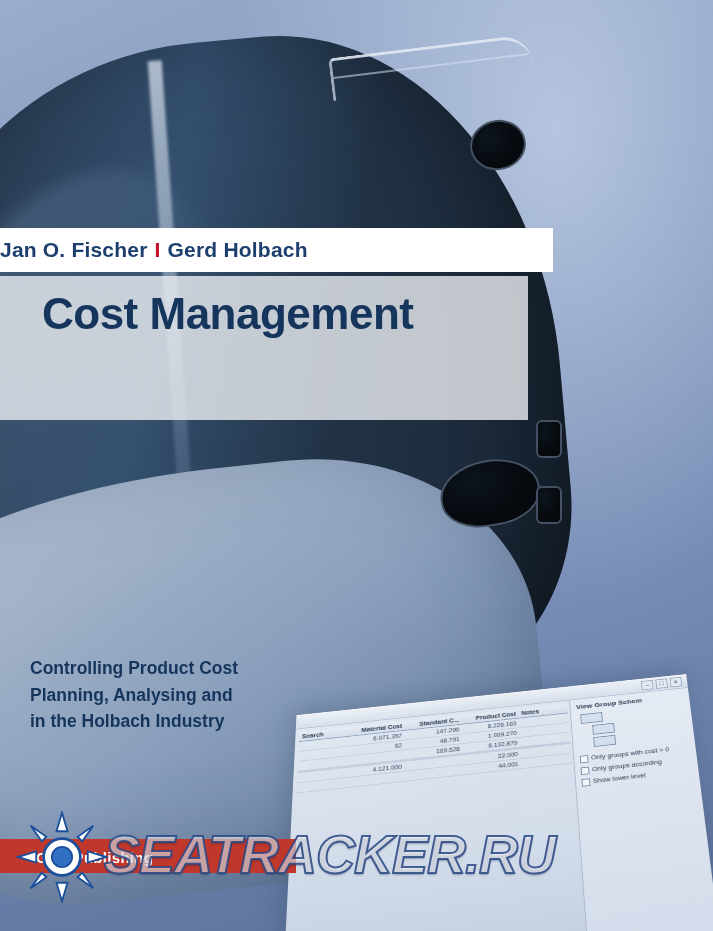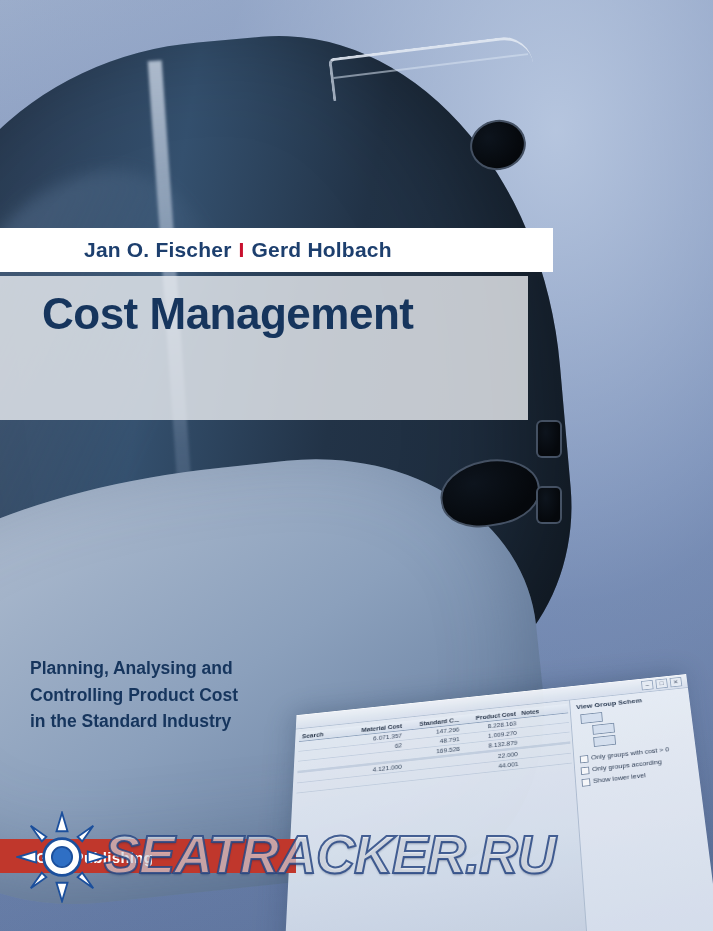--- a/index.html
+++ b/index.html
@@ -175,21 +175,20 @@
     position: absolute;
     left: 0;
     top: 228px;
     width: 553px;
     height: 44px;
     background: #ffffff;
     display: flex;
     align-items: center;
   }
   .authors {
-    margin-left: 84px;
     font-size: 21px;
     font-weight: bold;
     color: #1d3f6e;
     letter-spacing: 0.2px;
   }
   .authors .sep { color: #c8102e; margin: 0 7px; }
 
   .title-band {
     position: absolute;
     left: 0;
@@ -381,23 +380,23 @@
       <span>Jan O. Fischer</span><span class="sep">I</span><span>Gerd Holbach</span>
     </div>
   </div>
 
   <div class="title-band"></div>
   <div class="title-text">
     <div>Cost Management</div>
   </div>
 
   <div class="subtitle">
+    <div>Controlling Product Cost</div>
     <div>Planning, Analysing and</div>
-    <div>Controlling Product Cost</div>
-    <div>in the Standard Industry</div>
+    <div>in the Holbach Industry</div>
   </div>
 
   <div class="pub-band"></div>
   <div class="pub-name">GKP Publishing</div>
 
   <div class="wm">
     <svg class="wm-sun" viewBox="0 0 100 100">
       <g stroke="#1b4f9c" stroke-width="3" fill="#2f6fc4">
         <circle cx="50" cy="50" r="20" fill="#ffffff" stroke="#1b4f9c" stroke-width="3"></circle>
         <circle cx="50" cy="50" r="11" fill="#2f6fc4" stroke="#1b4f9c" stroke-width="2"></circle>

